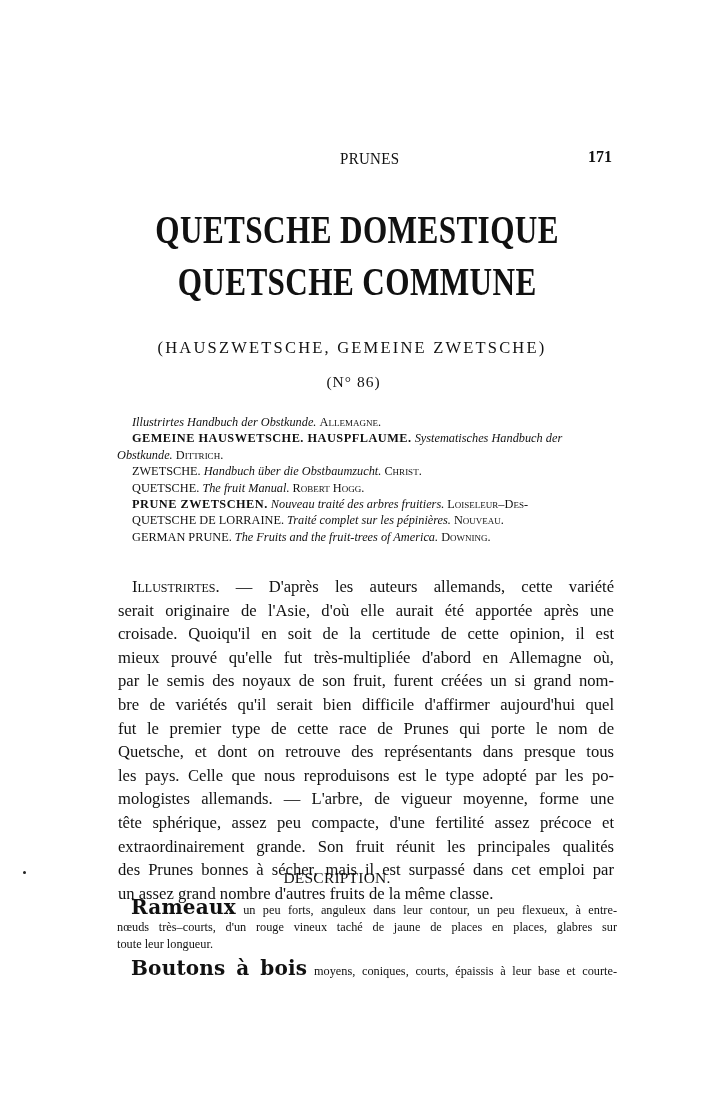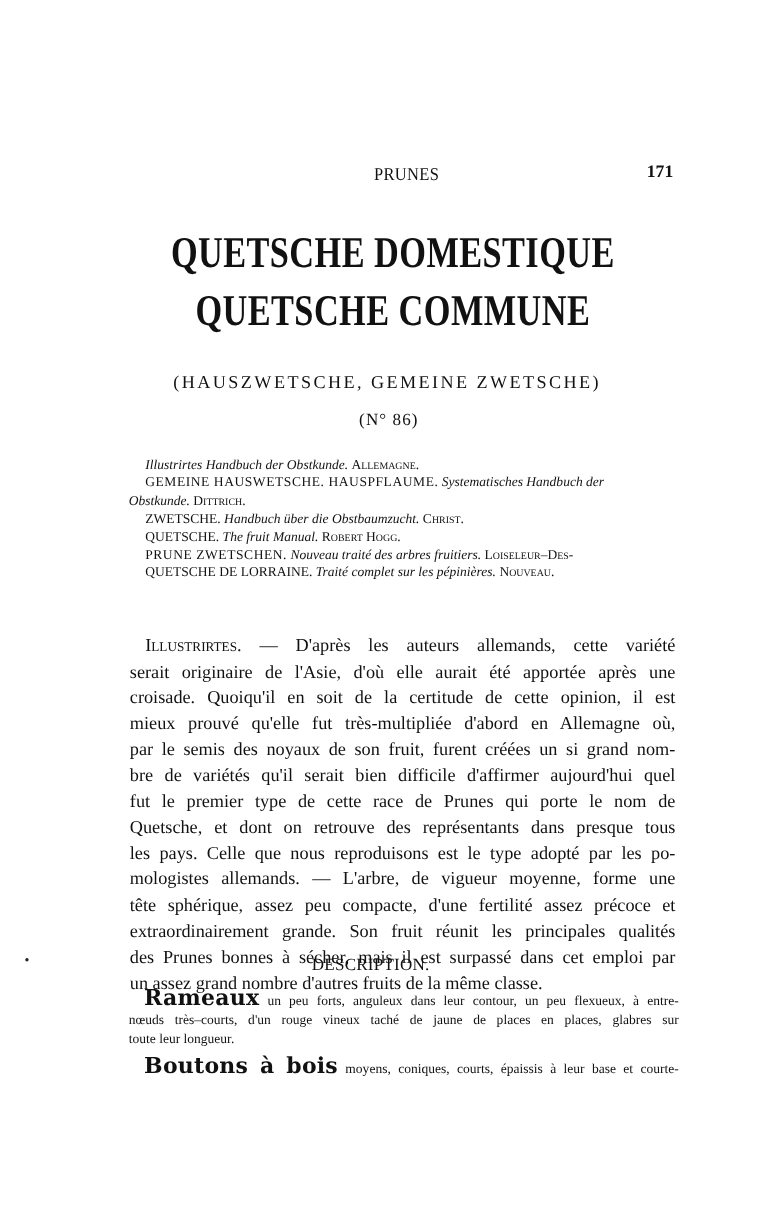--- a/index.html
+++ b/index.html
@@ -41,21 +41,21 @@
     .syn {
       left: 117px; width: 500px;
       font-size: 12.3px; line-height: 16.4px;
     }
     .syn-block { top: 414px; }
     .syn-line { display: block; white-space: nowrap; }
     .syn-line.first { padding-left: 15px; }
     .syn-line.cont { padding-left: 0; }
     .sc { font-variant: small-caps; }
     .it { font-style: italic; }
-    .wide { letter-spacing: 0.5px; }
+    .wide { letter-spacing: 0.5px; font-weight: bold; }
     .obs {
       top: 575px; left: 118px; width: 496px;
       font-size: 16.6px; line-height: 23.6px;
       text-align: justify;
     }
     .obs-line { display: block; white-space: nowrap; text-align-last: justify; text-align: justify; }
     .obs-line.last { text-align-last: left; }
     .obs-line.first { padding-left: 14px; }
     .desc-head {
       top: 869px; left: 0; width: 650px; text-align: center;
@@ -113,20 +113,25 @@
   <span class="syn-line first">
     <span class="wide">PRUNE ZWETSCHEN.</span>
     <span class="it">Nouveau traité des arbres fruitiers.</span>
     <span class="sc">Loiseleur–Des-</span>
   </span>
   <span class="syn-line first">
     <span>QUETSCHE DE LORRAINE.</span>
     <span class="it">Traité complet sur les pépinières.</span>
     <span class="sc">Nouveau.</span>
   </span>
+  <span class="syn-line first">
+    <span>GERMAN PRUNE.</span>
+    <span class="it">The Fruits and the fruit-trees of America.</span>
+    <span class="sc">Downing.</span>
+  </span>
 </div>
 
 <div class="abs obs">
   <span class="obs-line first"><span class="sc">Illustrirtes.</span> <span>— D'après les auteurs allemands, cette variété</span></span>
   <span class="obs-line">serait originaire de l'Asie, d'où elle aurait été apportée après une</span>
   <span class="obs-line">croisade. Quoiqu'il en soit de la certitude de cette opinion, il est</span>
   <span class="obs-line">mieux prouvé qu'elle fut très-multipliée d'abord en Allemagne où,</span>
   <span class="obs-line">par le semis des noyaux de son fruit, furent créées un si grand nom-</span>
   <span class="obs-line">bre de variétés qu'il serait bien difficile d'affirmer aujourd'hui quel</span>
   <span class="obs-line">fut le premier type de cette race de Prunes qui porte le nom de</span>

